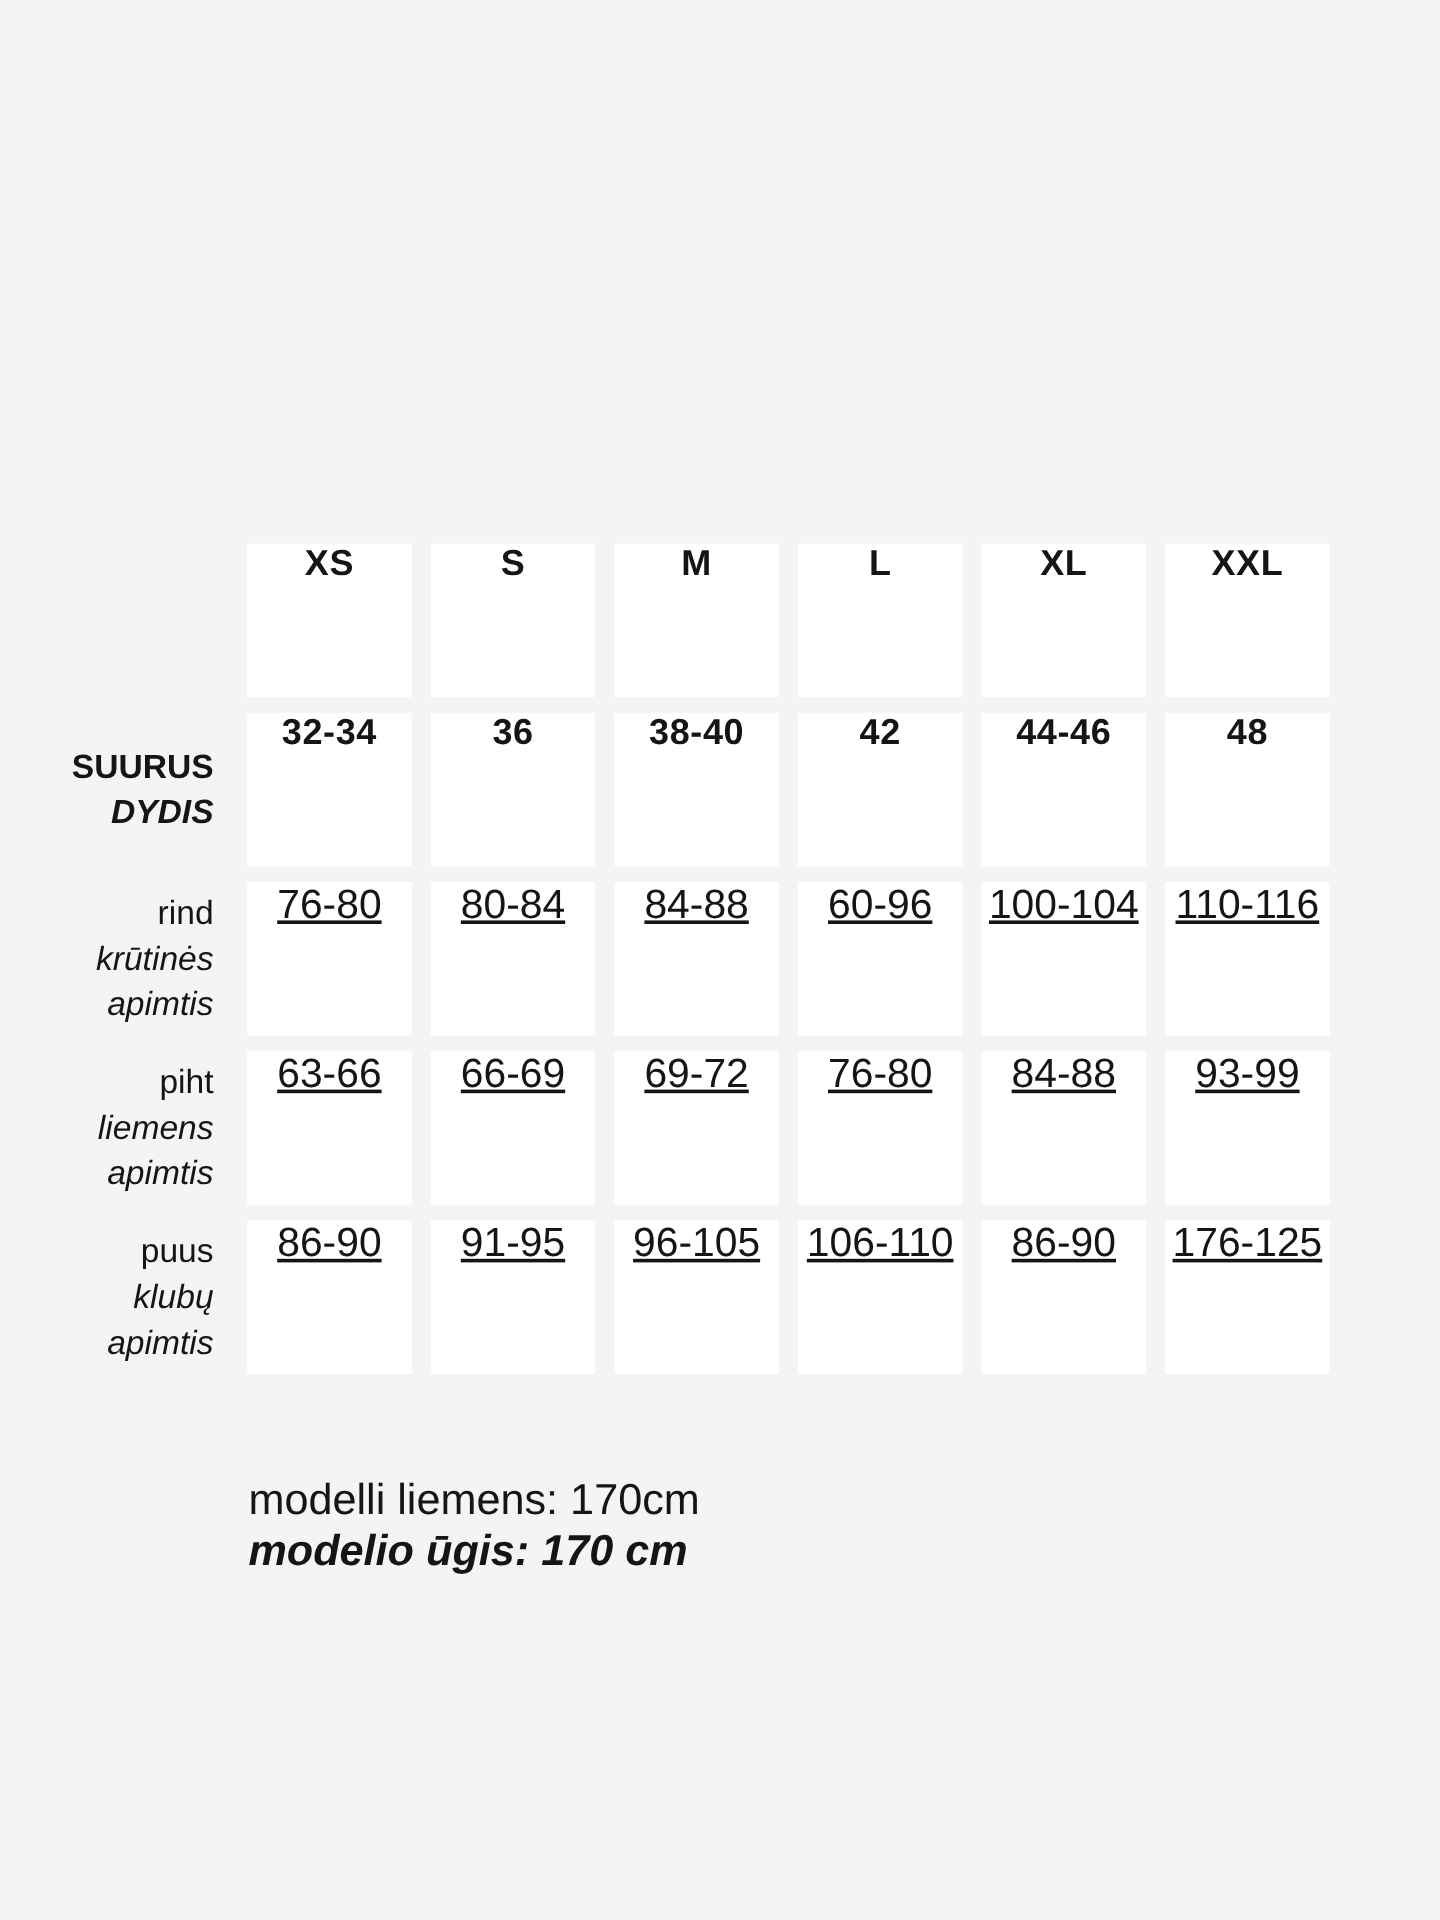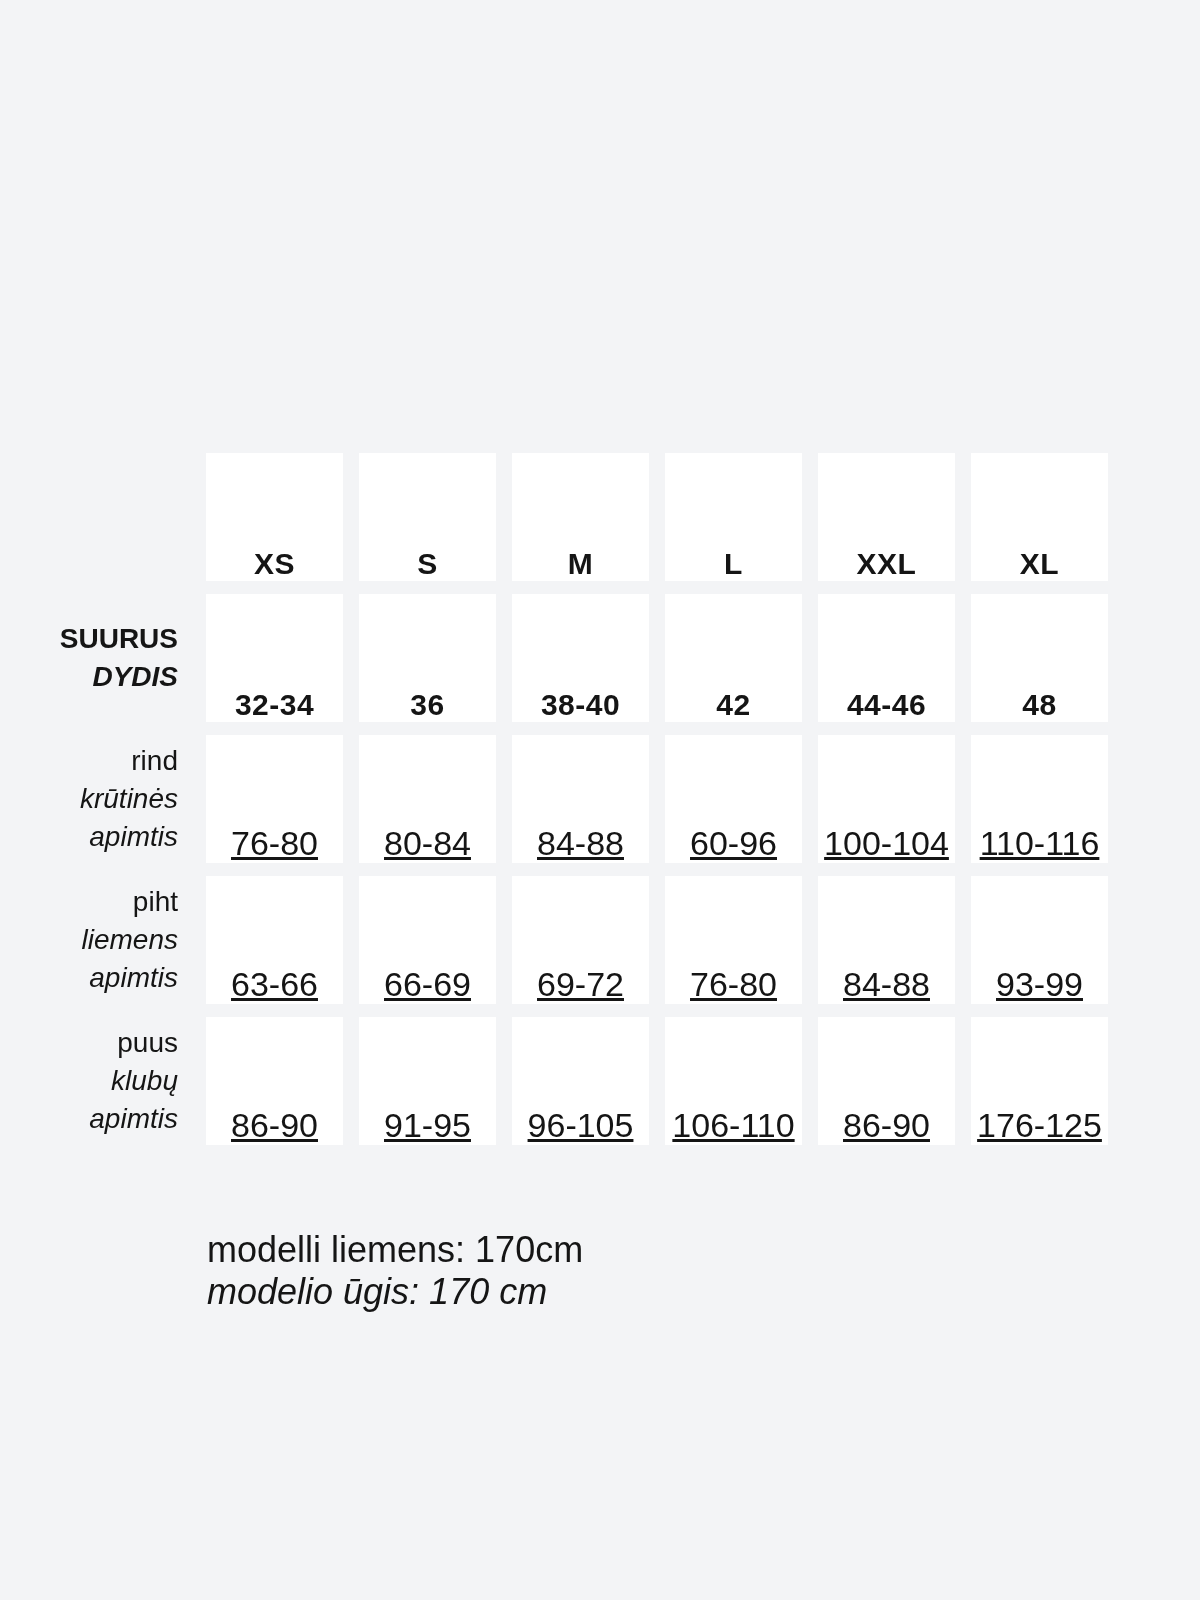--- a/index.html
+++ b/index.html
@@ -27,21 +27,21 @@
     top: 453px;
     display: grid;
     grid-template-columns: 190px repeat(6, 137px);
     grid-template-rows: repeat(5, 128px);
     column-gap: 16px;
     row-gap: 13px;
   }
   .cell {
     background: var(--cell);
     display: flex;
-    align-items: flex-end;
+    align-items: flex-start;
     justify-content: center;
     text-align: center;
   }
   .lcell {
     background: transparent;
     display: flex;
     flex-direction: column;
     justify-content: center;
     align-items: flex-end;
     padding-right: 12px;
@@ -54,21 +54,21 @@
   .lbl       { font-size: 28px; }
   .bold      { font-weight: bold; }
   .italic    { font-style: italic; }
   .footer {
     position: absolute;
     left: 207px;
     top: 1229px;
     font-size: 36px;
     line-height: 42px;
   }
-  .footer .line2 { font-style: italic; }
+  .footer .line2 { font-style: italic; font-weight: bold; }
 </style>
 </head>
 <body>
 
 <div class="canvas">
   <div class="grid">
 
     <div class="lcell"></div>
     <div class="cell">
         <span class="size-head">XS</span>
@@ -76,24 +76,24 @@
     <div class="cell">
         <span class="size-head">S</span>
       </div>
     <div class="cell">
         <span class="size-head">M</span>
       </div>
     <div class="cell">
         <span class="size-head">L</span>
       </div>
     <div class="cell">
-        <span class="size-head">XXL</span>
+        <span class="size-head">XL</span>
       </div>
     <div class="cell">
-        <span class="size-head">XL</span>
+        <span class="size-head">XXL</span>
       </div>
 
     <div class="lcell">
       <span class="lbl bold">SUURUS</span>
       <span class="lbl bold italic">DYDIS</span>
     </div>
     <div class="cell">
         <span class="size-val">32-34</span>
       </div>
     <div class="cell">

